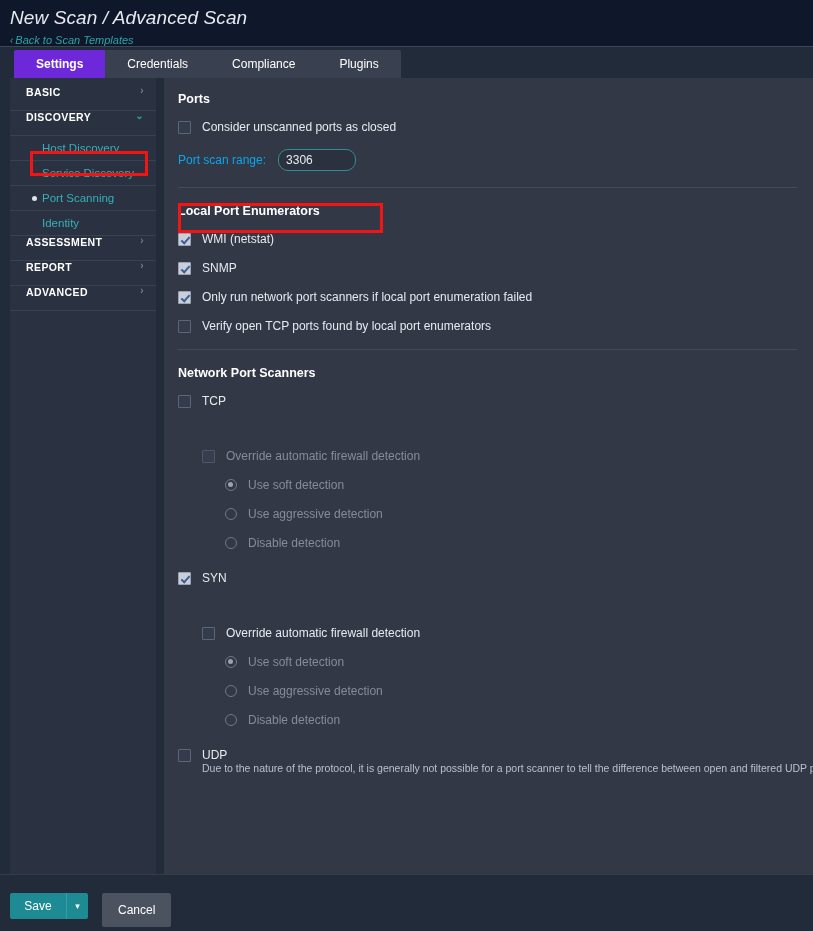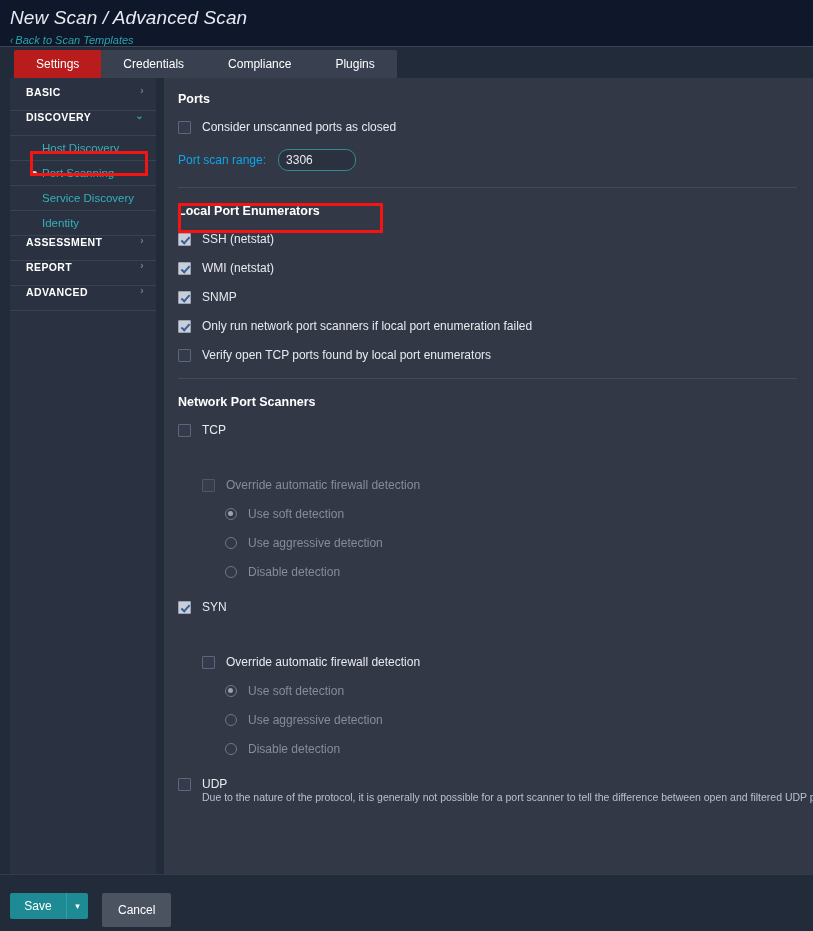--- a/index.html
+++ b/index.html
@@ -52,22 +52,22 @@
     display: flex;
     align-items: center;
     font-size: 12px;
     color: #ffffff;
     background: #39404f;
     cursor: pointer;
     position: relative;
     white-space: nowrap;
   }
   .tab.active {
-    background: #b91c1c;
-    font-weight: normal;
+    background: #6d28d9;
+    font-weight: bold;
     color: #ffffff;
   }
   .tab:first-child { border-top-left-radius: 2px; }
   .tab:last-child { border-top-right-radius: 2px; }
 
   
   .body-wrap {
     display: flex;
     height: 796px;
     background: #222b3a;
@@ -313,27 +313,27 @@
 
     <div class="nav-group open">
       <span>DISCOVERY</span>
       <span class="chev">⌄</span>
     </div>
 
     <div class="nav-sub">
       <span>Host Discovery</span>
     </div>
 
+    <div class="nav-sub">
+      <span>Service Discovery</span>
+    </div>
+
     <div class="nav-sub selected">
       <span class="dot"></span>
       <span>Port Scanning</span>
-    </div>
-
-    <div class="nav-sub">
-      <span>Service Discovery</span>
     </div>
 
     <div class="nav-sub">
       <span>Identity</span>
     </div>
 
     <div class="nav-group">
       <span>ASSESSMENT</span>
       <span class="chev">›</span>
     </div>
@@ -363,24 +363,20 @@
     <div class="psr-row">
       <span class="psr-label">Port scan range:</span>
       <input class="psr-input" type="text" value="3306" style="">
       <div class="annot" id="annot-psr"></div>
     </div>
 
     <div class="divider"></div>
 
     <div class="sect-title" style="margin-top:16px">Local Port Enumerators</div>
 
-    <div class="row">
-      <span class="cb checked"></span>
-      <span class="lbl">SSH (netstat)</span>
-    </div>
     <div class="row">
       <span class="cb checked"></span>
       <span class="lbl">WMI (netstat)</span>
     </div>
     <div class="row">
       <span class="cb checked"></span>
       <span class="lbl">SNMP</span>
     </div>
     <div class="row">
       <span class="cb checked"></span>

